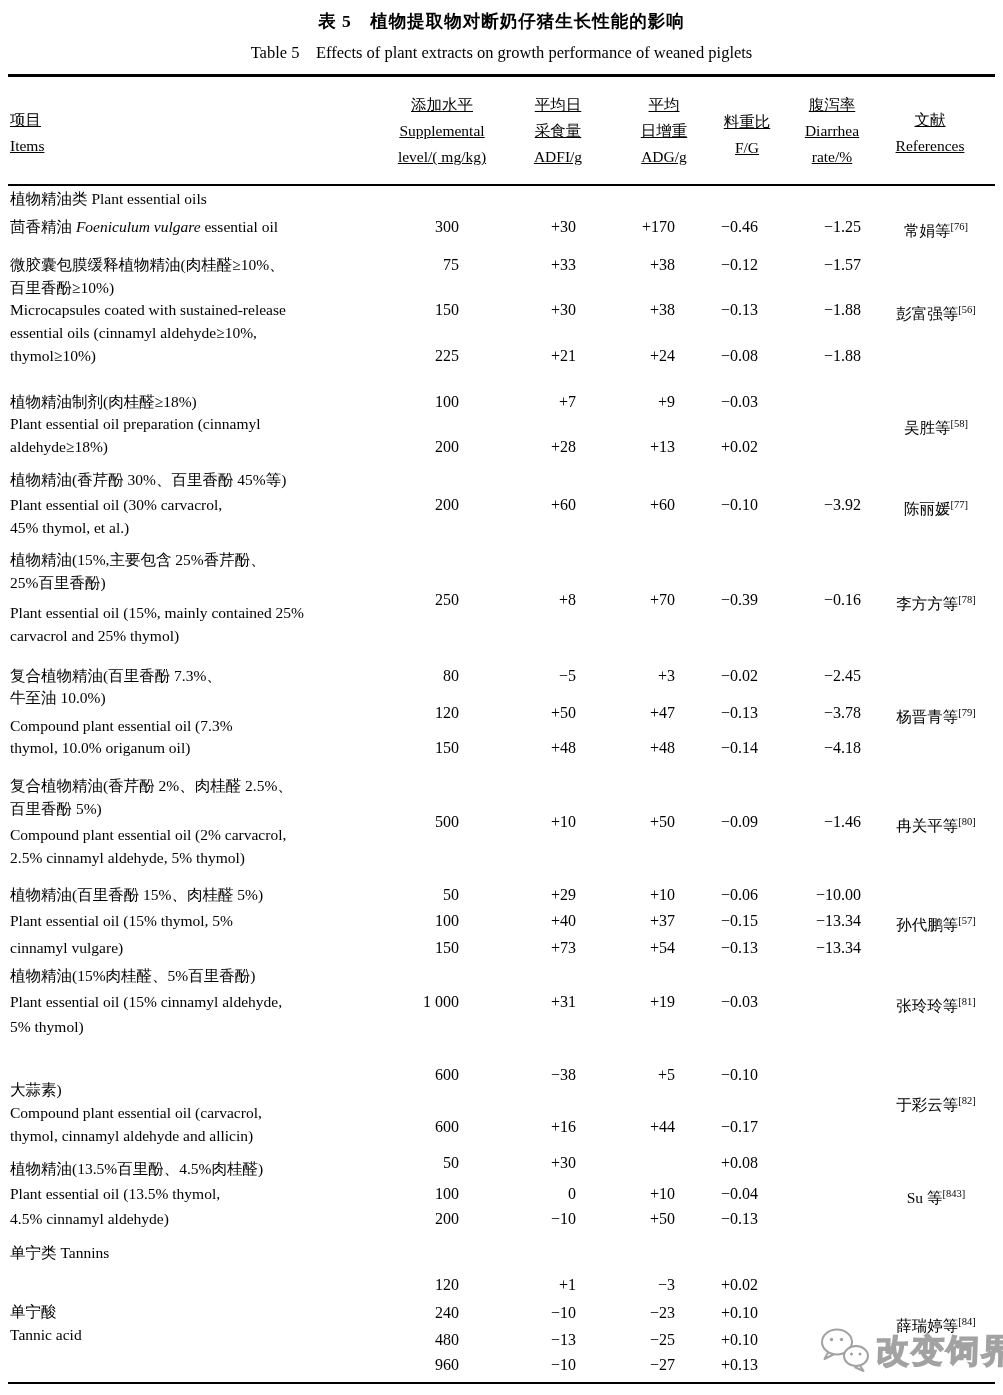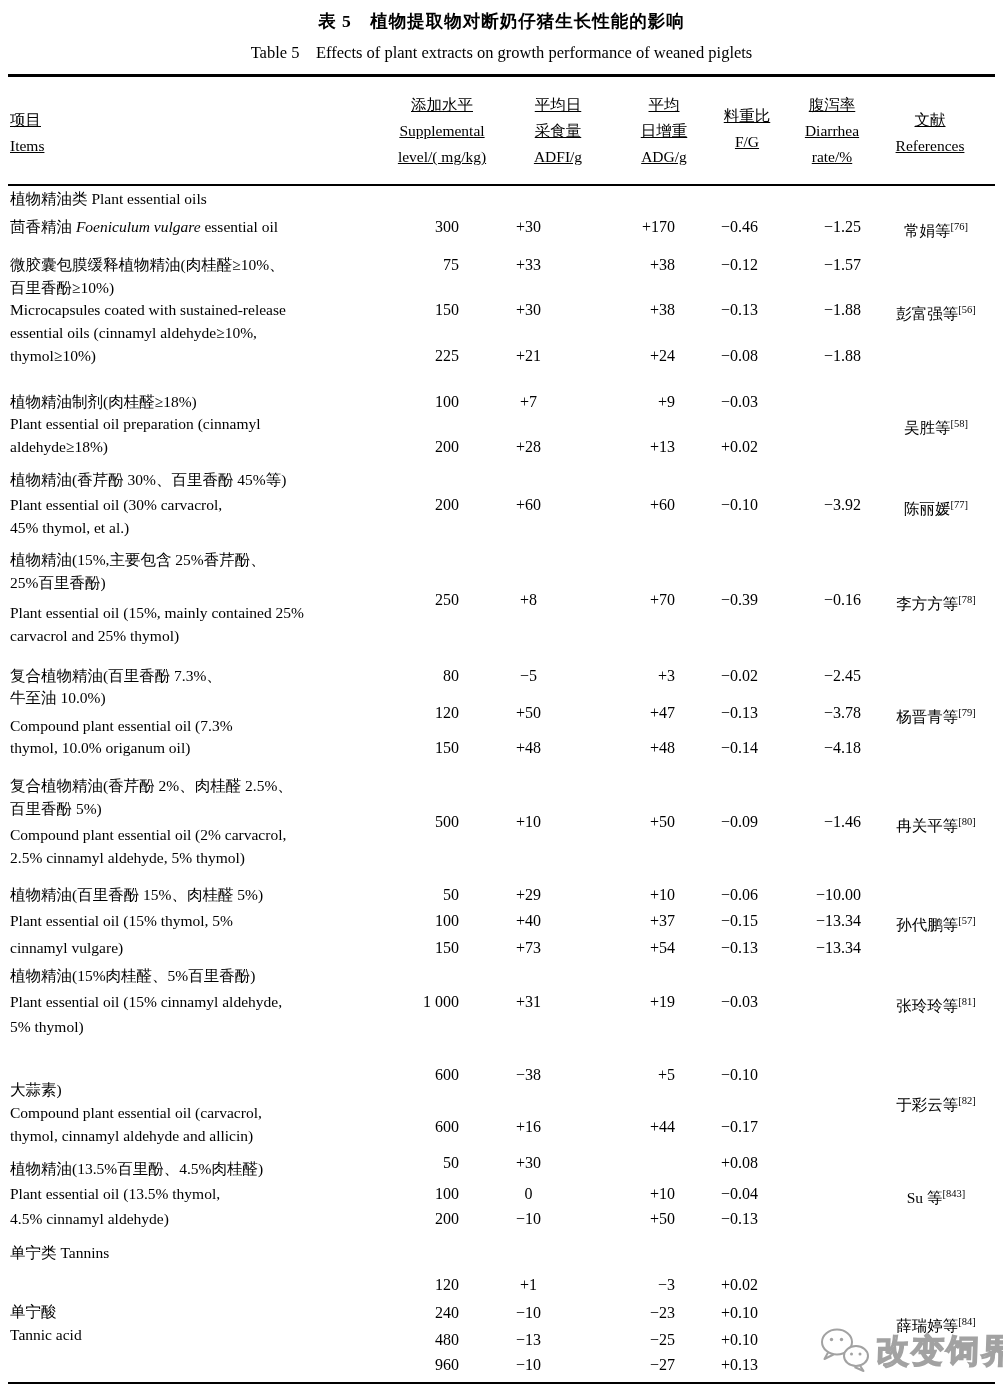--- a/index.html
+++ b/index.html
@@ -11,28 +11,28 @@
   .rule{position:absolute;left:8px;width:987px;background:#000;}
   .rule-top{top:74px;height:3px;}
   .rule-mid{top:184px;height:2px;}
   .rule-bot{top:1382px;height:2px;}
   .hdr{position:absolute;text-align:center;font-size:15.5px;line-height:26px;white-space:nowrap;}
   .hdr div{height:26px;text-decoration:underline;}
   .hdr-items{left:10px;top:107px;text-align:left;}
   .hdr-supp{left:378px;width:128px;top:92px;}
   .hdr-adfi{left:508px;width:100px;top:92px;}
   .hdr-adg{left:614px;width:100px;top:92px;}
-  .hdr-fg{left:707px;width:80px;top:103px;}
+  .hdr-fg{left:707px;width:80px;top:109px;}
   .hdr-dia{left:784px;width:96px;top:92px;}
   .hdr-ref{left:860px;width:140px;top:107px;}
   .ln{position:absolute;left:10px;height:22px;line-height:22px;font-size:15.5px;white-space:nowrap;}
   .vrow{position:absolute;left:0;width:100%;height:22px;line-height:22px;font-size:16px;}
   .vc{position:absolute;width:95px;text-align:right;height:22px;}
   .vc-supp{right:544px;}
-  .vc-adfi{right:427px;text-align:center;}
+  .vc-adfi{right:427px;}
   .vc-adg{right:328px;}
   .vc-fg{right:245px;}
   .vc-dia{right:142px;}
   .refc{position:absolute;left:866px;width:140px;text-align:center;height:22px;line-height:22px;
         font-size:15.5px;white-space:nowrap;}
   .refc sup{font-size:10.5px;}
   .wm{position:absolute;left:818px;top:1326px;display:flex;align-items:center;gap:4px;}
   .wm-text{font-family:"Liberation Sans","DejaVu Sans",sans-serif;font-size:33px;font-weight:700;
            color:#ffffff;-webkit-text-stroke:1.4px #a2a2a2;letter-spacing:2px;transform:skewX(-2deg);
            white-space:nowrap;}

